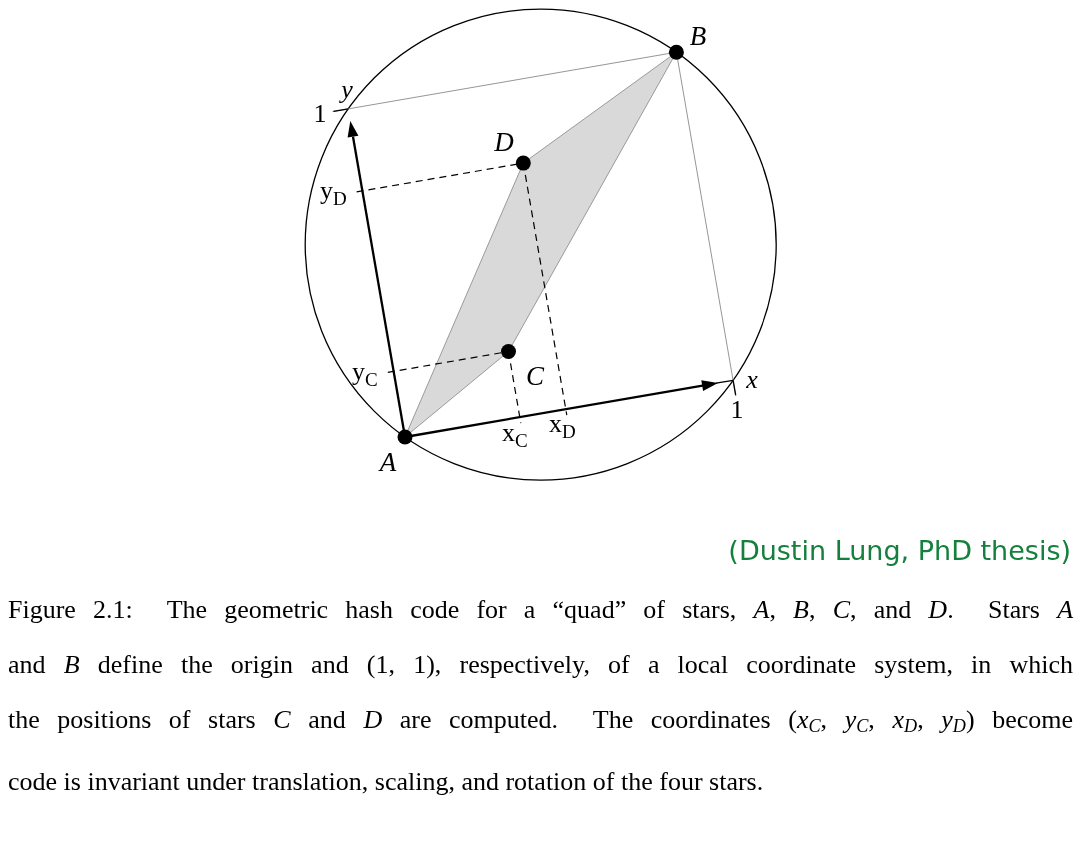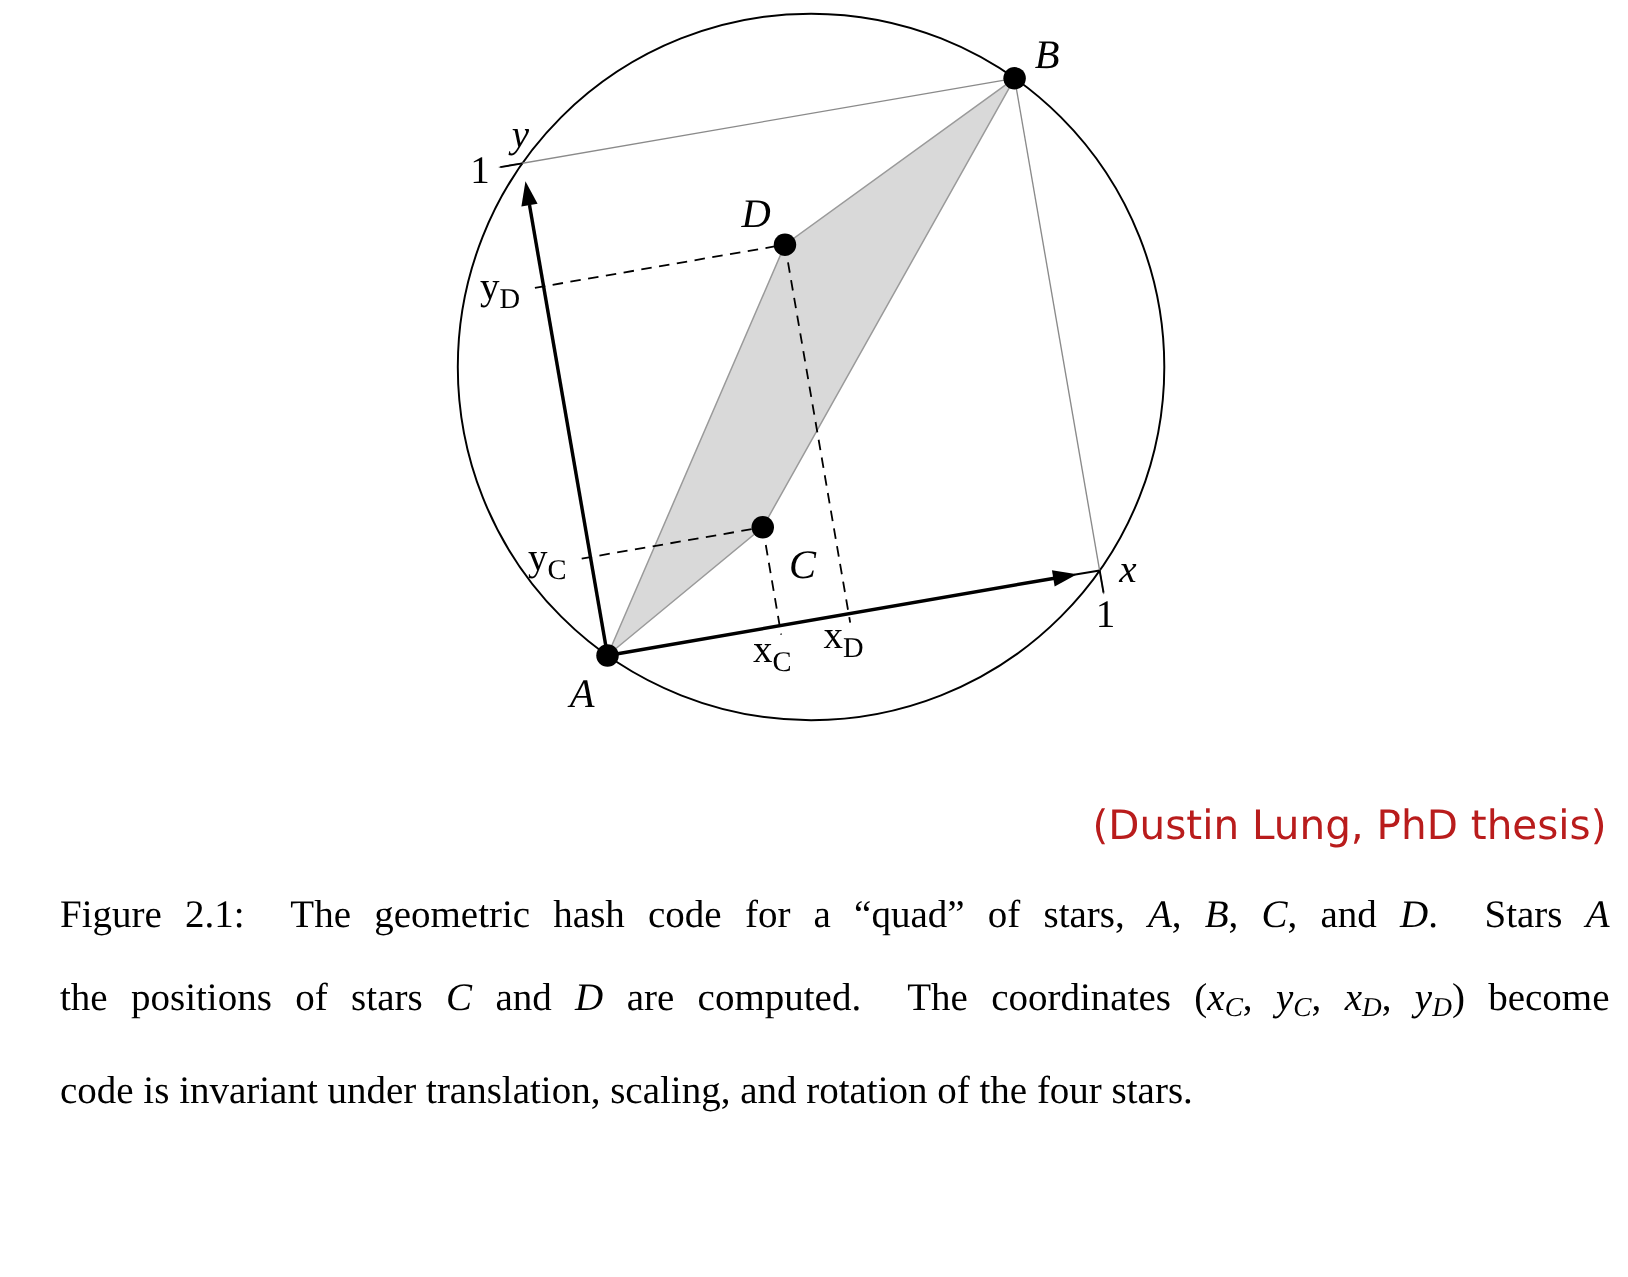--- a/index.html
+++ b/index.html
@@ -28,21 +28,21 @@
     white-space: nowrap;
   }
   .caption {
     position: absolute;
     top: 582px;
     left: 8px;
     right: 12px;
     font-size: 26px;
     line-height: 55px;
   }
-  .cap-line { text-align: justify; text-align-last: justify; white-space: normal; margin-left: 32px; }
+  .cap-line { text-align: justify; text-align-last: justify; white-space: normal; }
   .cap-line.last { text-align: left; text-align-last: left; }
   .cap-line .rm { font-style: normal; }
   .cap-line .it { font-style: italic; }
   .cap-line .sub {
     font-style: italic;
     font-size: 0.70em;
     vertical-align: -0.22em;
     letter-spacing: 0;
   }
 </style>
@@ -89,21 +89,22 @@
     <text x="320" y="122" font-size="26" text-anchor="middle">1</text>
     <text class="var" x="752" y="388" font-size="26" text-anchor="middle">x</text>
     <text x="737" y="418" font-size="26" text-anchor="middle">1</text>
 
     <text x="320" y="199" font-size="26"><tspan class="var">y</tspan><tspan class="var" dy="6" font-size="19">D</tspan></text>
     <text x="352" y="380" font-size="26"><tspan class="var">y</tspan><tspan class="var" dy="6" font-size="19">C</tspan></text>
     <text x="502" y="441" font-size="26"><tspan class="var">x</tspan><tspan class="var" dy="6" font-size="19">C</tspan></text>
     <text x="549" y="432" font-size="26"><tspan class="var">x</tspan><tspan class="var" dy="6" font-size="19">D</tspan></text>
   </svg>
 
-  <div class="attribution" style="color: #b91c1c;">(Dustin Lung, PhD thesis)</div>
+  <div class="attribution" style="color: #15803d;">(Dustin Lung, PhD thesis)</div>
 
   <div class="caption">
       <div class="cap-line"><span class="rm">Figure 2.1:&nbsp; The geometric hash code for a “quad” of stars, </span><span class="it">A</span><span class="rm">, </span><span class="it">B</span><span class="rm">, </span><span class="it">C</span><span class="rm">, and </span><span class="it">D</span><span class="rm">.&nbsp; Stars </span><span class="it">A</span></div>
+      <div class="cap-line"><span class="rm">and </span><span class="it">B</span><span class="rm"> define the origin and (1, 1), respectively, of a local coordinate system, in which</span></div>
       <div class="cap-line"><span class="rm">the positions of stars </span><span class="it">C</span><span class="rm"> and </span><span class="it">D</span><span class="rm"> are computed.&nbsp; The coordinates (</span><span class="it">x</span><span class="sub">C</span><span class="rm">, </span><span class="it">y</span><span class="sub">C</span><span class="rm">, </span><span class="it">x</span><span class="sub">D</span><span class="rm">, </span><span class="it">y</span><span class="sub">D</span><span class="rm">) become</span></div>
       <div class="cap-line last"><span class="rm">code is invariant under translation, scaling, and rotation of the four stars.</span></div>
     </div>
 
 </div>
 
 </body></html>

